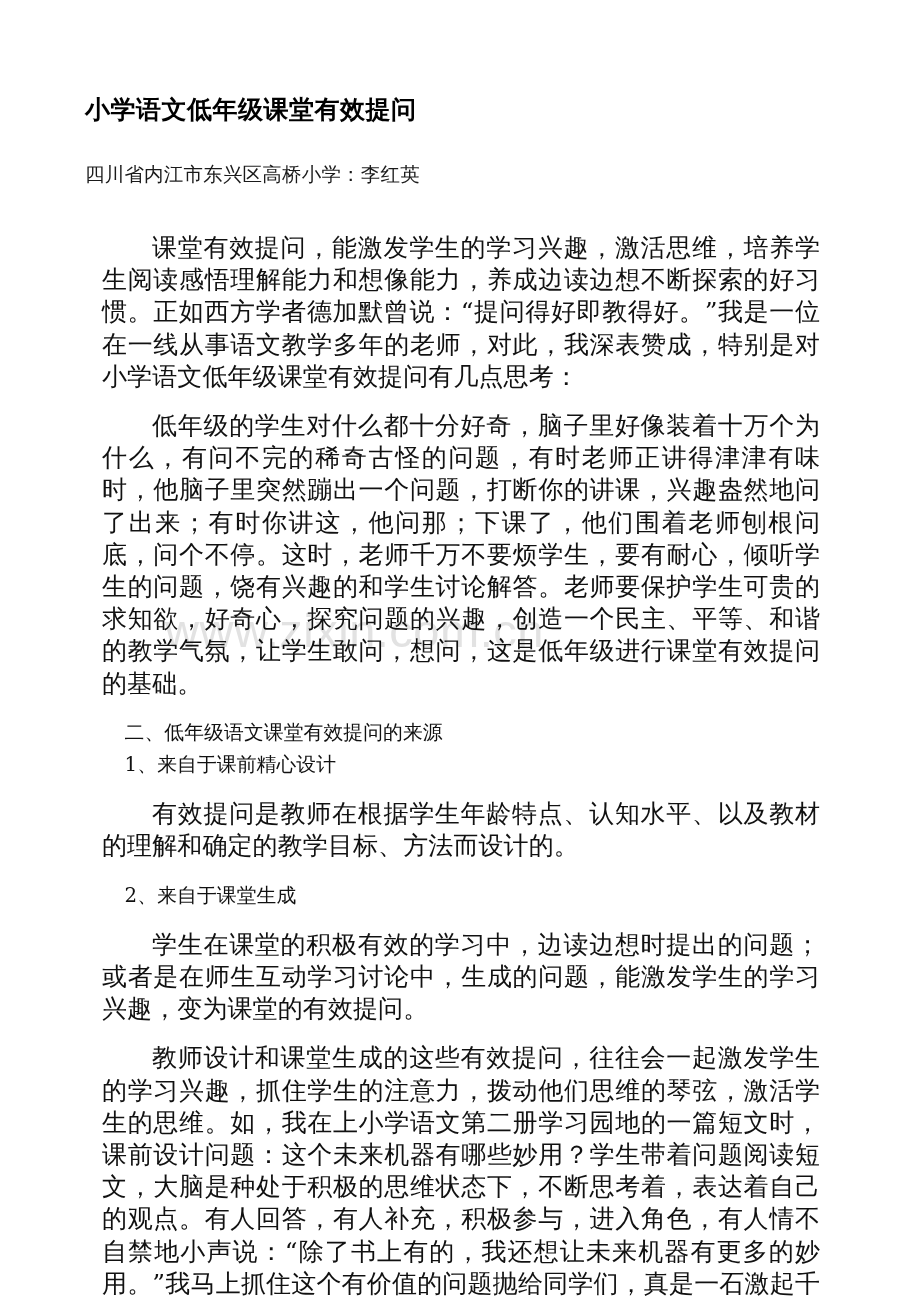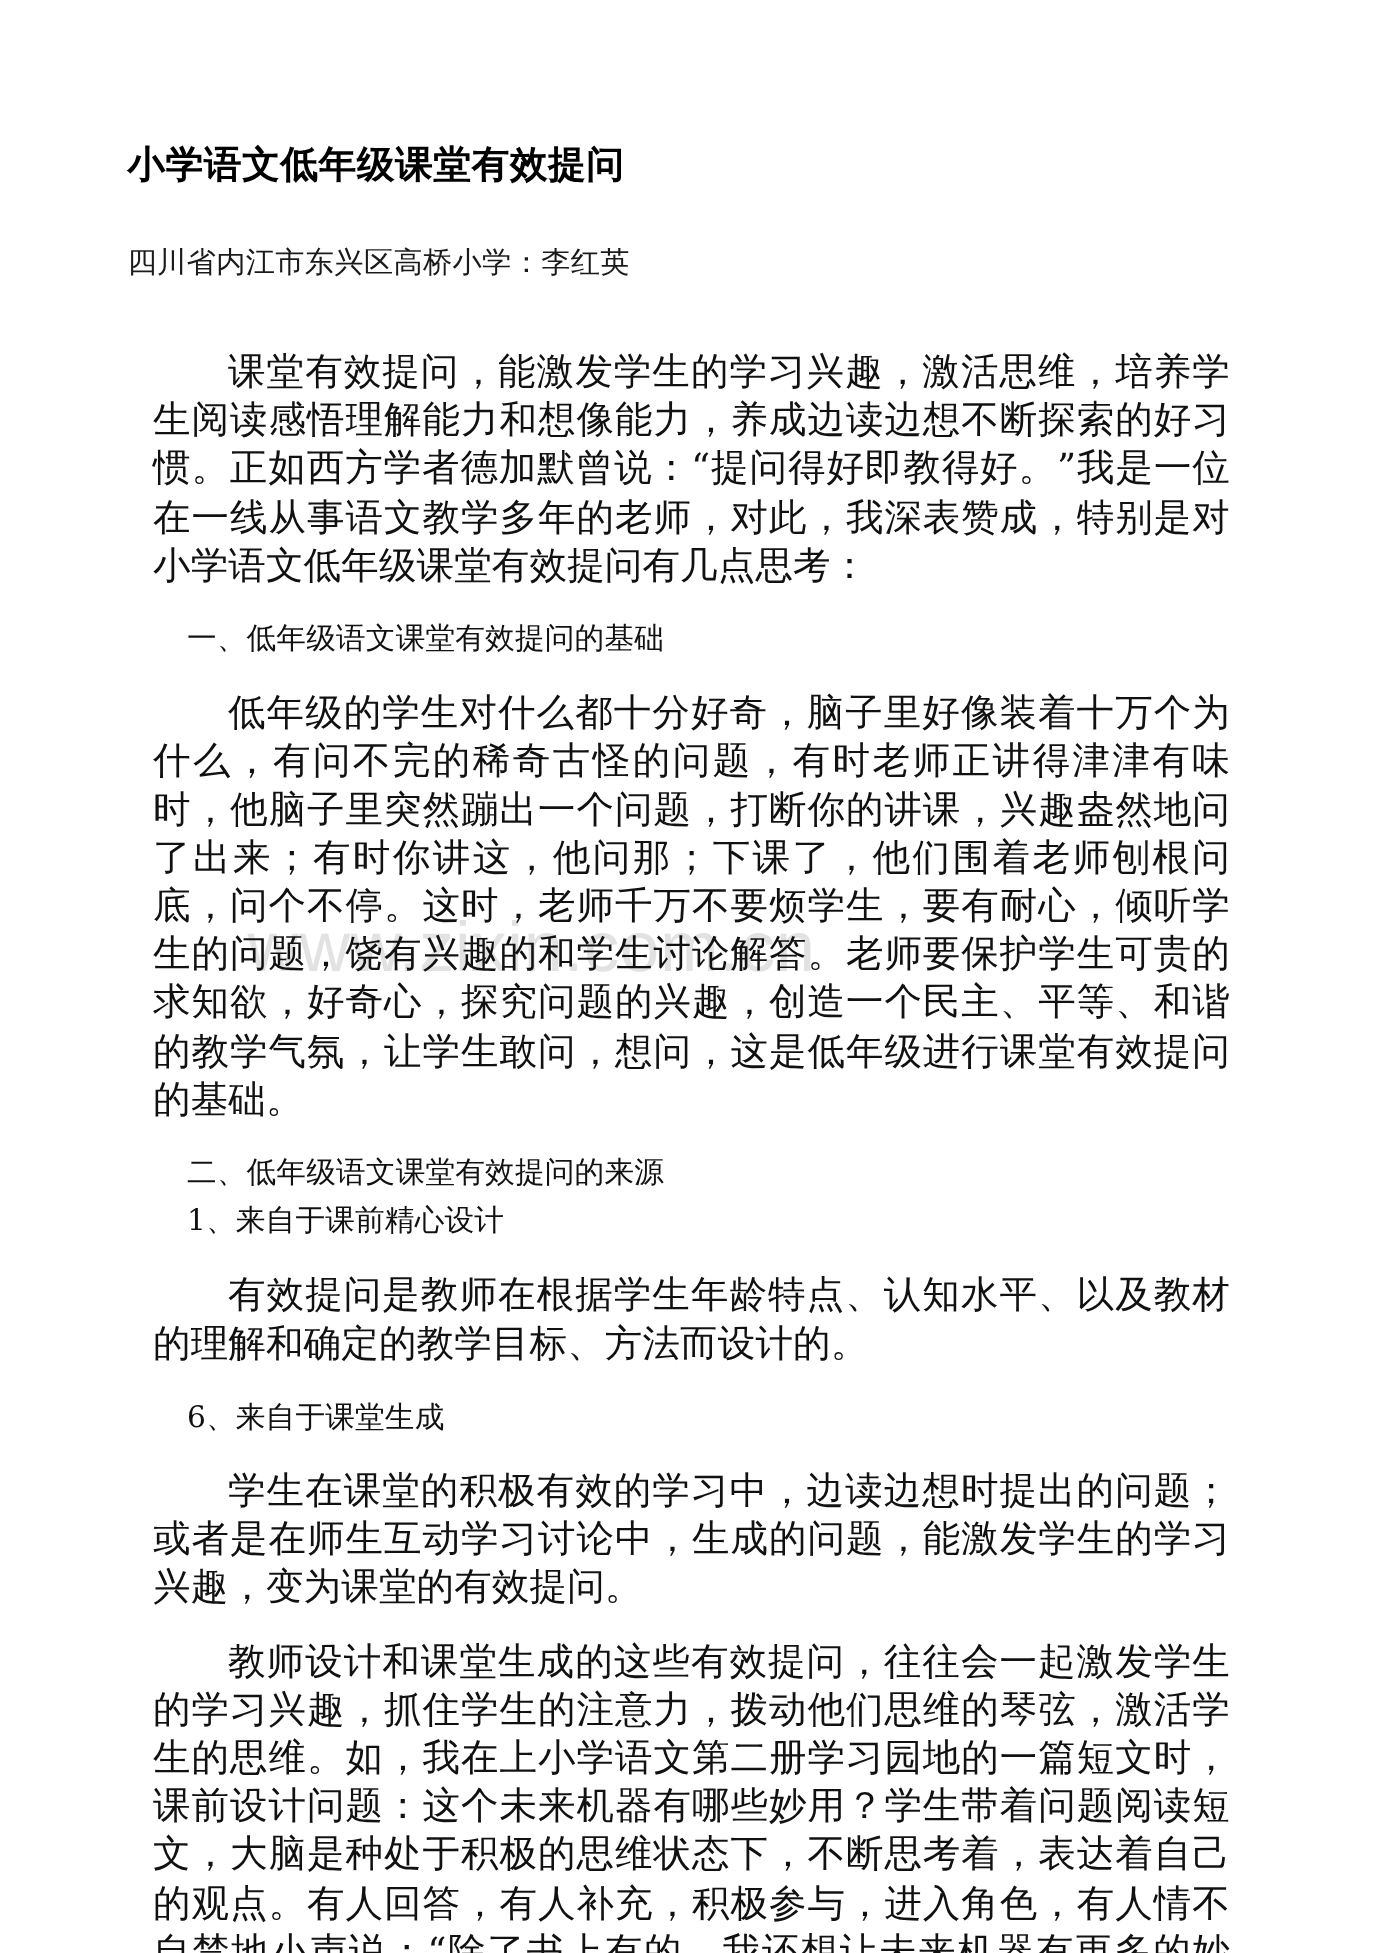--- a/index.html
+++ b/index.html
@@ -91,26 +91,25 @@
   <div class="watermark">www.zixin.com.cn</div>
 
   <div class="content">
 
     <h1 class="doc-title">小学语文低年级课堂有效提问</h1>
 
     <div class="byline">四川省内江市东兴区高桥小学：李红英</div>
 
     <div class="body-block">
         <p class="para">课堂有效提问，能激发学生的学习兴趣，激活思维，培养学生阅读感悟理解能力和想像能力，养成边读边想不断探索的好习惯。正如西方学者德加默曾说：“提问得好即教得好。”我是一位在一线从事语文教学多年的老师，对此，我深表赞成，特别是对小学语文低年级课堂有效提问有几点思考：</p>
-        <p class="heading">一、低年级语文课堂有效提问的基础</p>
         <p class="para">低年级的学生对什么都十分好奇，脑子里好像装着十万个为什么，有问不完的稀奇古怪的问题，有时老师正讲得津津有味时，他脑子里突然蹦出一个问题，打断你的讲课，兴趣盎然地问了出来；有时你讲这，他问那；下课了，他们围着老师刨根问底，问个不停。这时，老师千万不要烦学生，要有耐心，倾听学生的问题，饶有兴趣的和学生讨论解答。老师要保护学生可贵的求知欲，好奇心，探究问题的兴趣，创造一个民主、平等、和谐的教学气氛，让学生敢问，想问，这是低年级进行课堂有效提问的基础。</p>
         <p class="heading">二、低年级语文课堂有效提问的来源</p>
         <p class="heading">1、来自于课前精心设计</p>
         <p class="para">有效提问是教师在根据学生年龄特点、认知水平、以及教材的理解和确定的教学目标、方法而设计的。</p>
-        <p class="heading">6、来自于课堂生成</p>
+        <p class="heading">2、来自于课堂生成</p>
         <p class="para">学生在课堂的积极有效的学习中，边读边想时提出的问题；或者是在师生互动学习讨论中，生成的问题，能激发学生的学习兴趣，变为课堂的有效提问。</p>
         <p class="para">教师设计和课堂生成的这些有效提问，往往会一起激发学生的学习兴趣，抓住学生的注意力，拨动他们思维的琴弦，激活学生的思维。如，我在上小学语文第二册学习园地的一篇短文时，课前设计问题：这个未来机器有哪些妙用？学生带着问题阅读短文，大脑是种处于积极的思维状态下，不断思考着，表达着自己的观点。有人回答，有人补充，积极参与，进入角色，有人情不自禁地小声说：“除了书上有的，我还想让未来机器有更多的妙用。”我马上抓住这个有价值的问题抛给同学们，真是一石激起千层浪，那个小声说的学生这时挺高兴地和其他学生踊跃发言，这个神奇的机器还可以让人起死回生，暴雨时吸进水，干旱时喷出来抗旱，火灾时吸进火，又马上有人质疑，火和水吸在一起会打架吗？老师借势问：“那你怎么设计让他不打架呢？”有学生马上回答：“设计两层——”课堂上，一年级的学生天真，求知欲强，师问，生答，生问，生答，质疑，问难，回答，补充，由于我课前设计有效地问题，又能机智地抓住课堂生成地有效问题，真是酣畅淋漓地理解了短文，这个过程是学生个性化发展的过程，更是学生自主发展的过程。</p>
         <p class="heading">三、这个过程是学生个性化发展的过程？</p>
         <p class="heading">1、 换位思考</p>
       </div>
 
   </div>
 
 </div>
 

